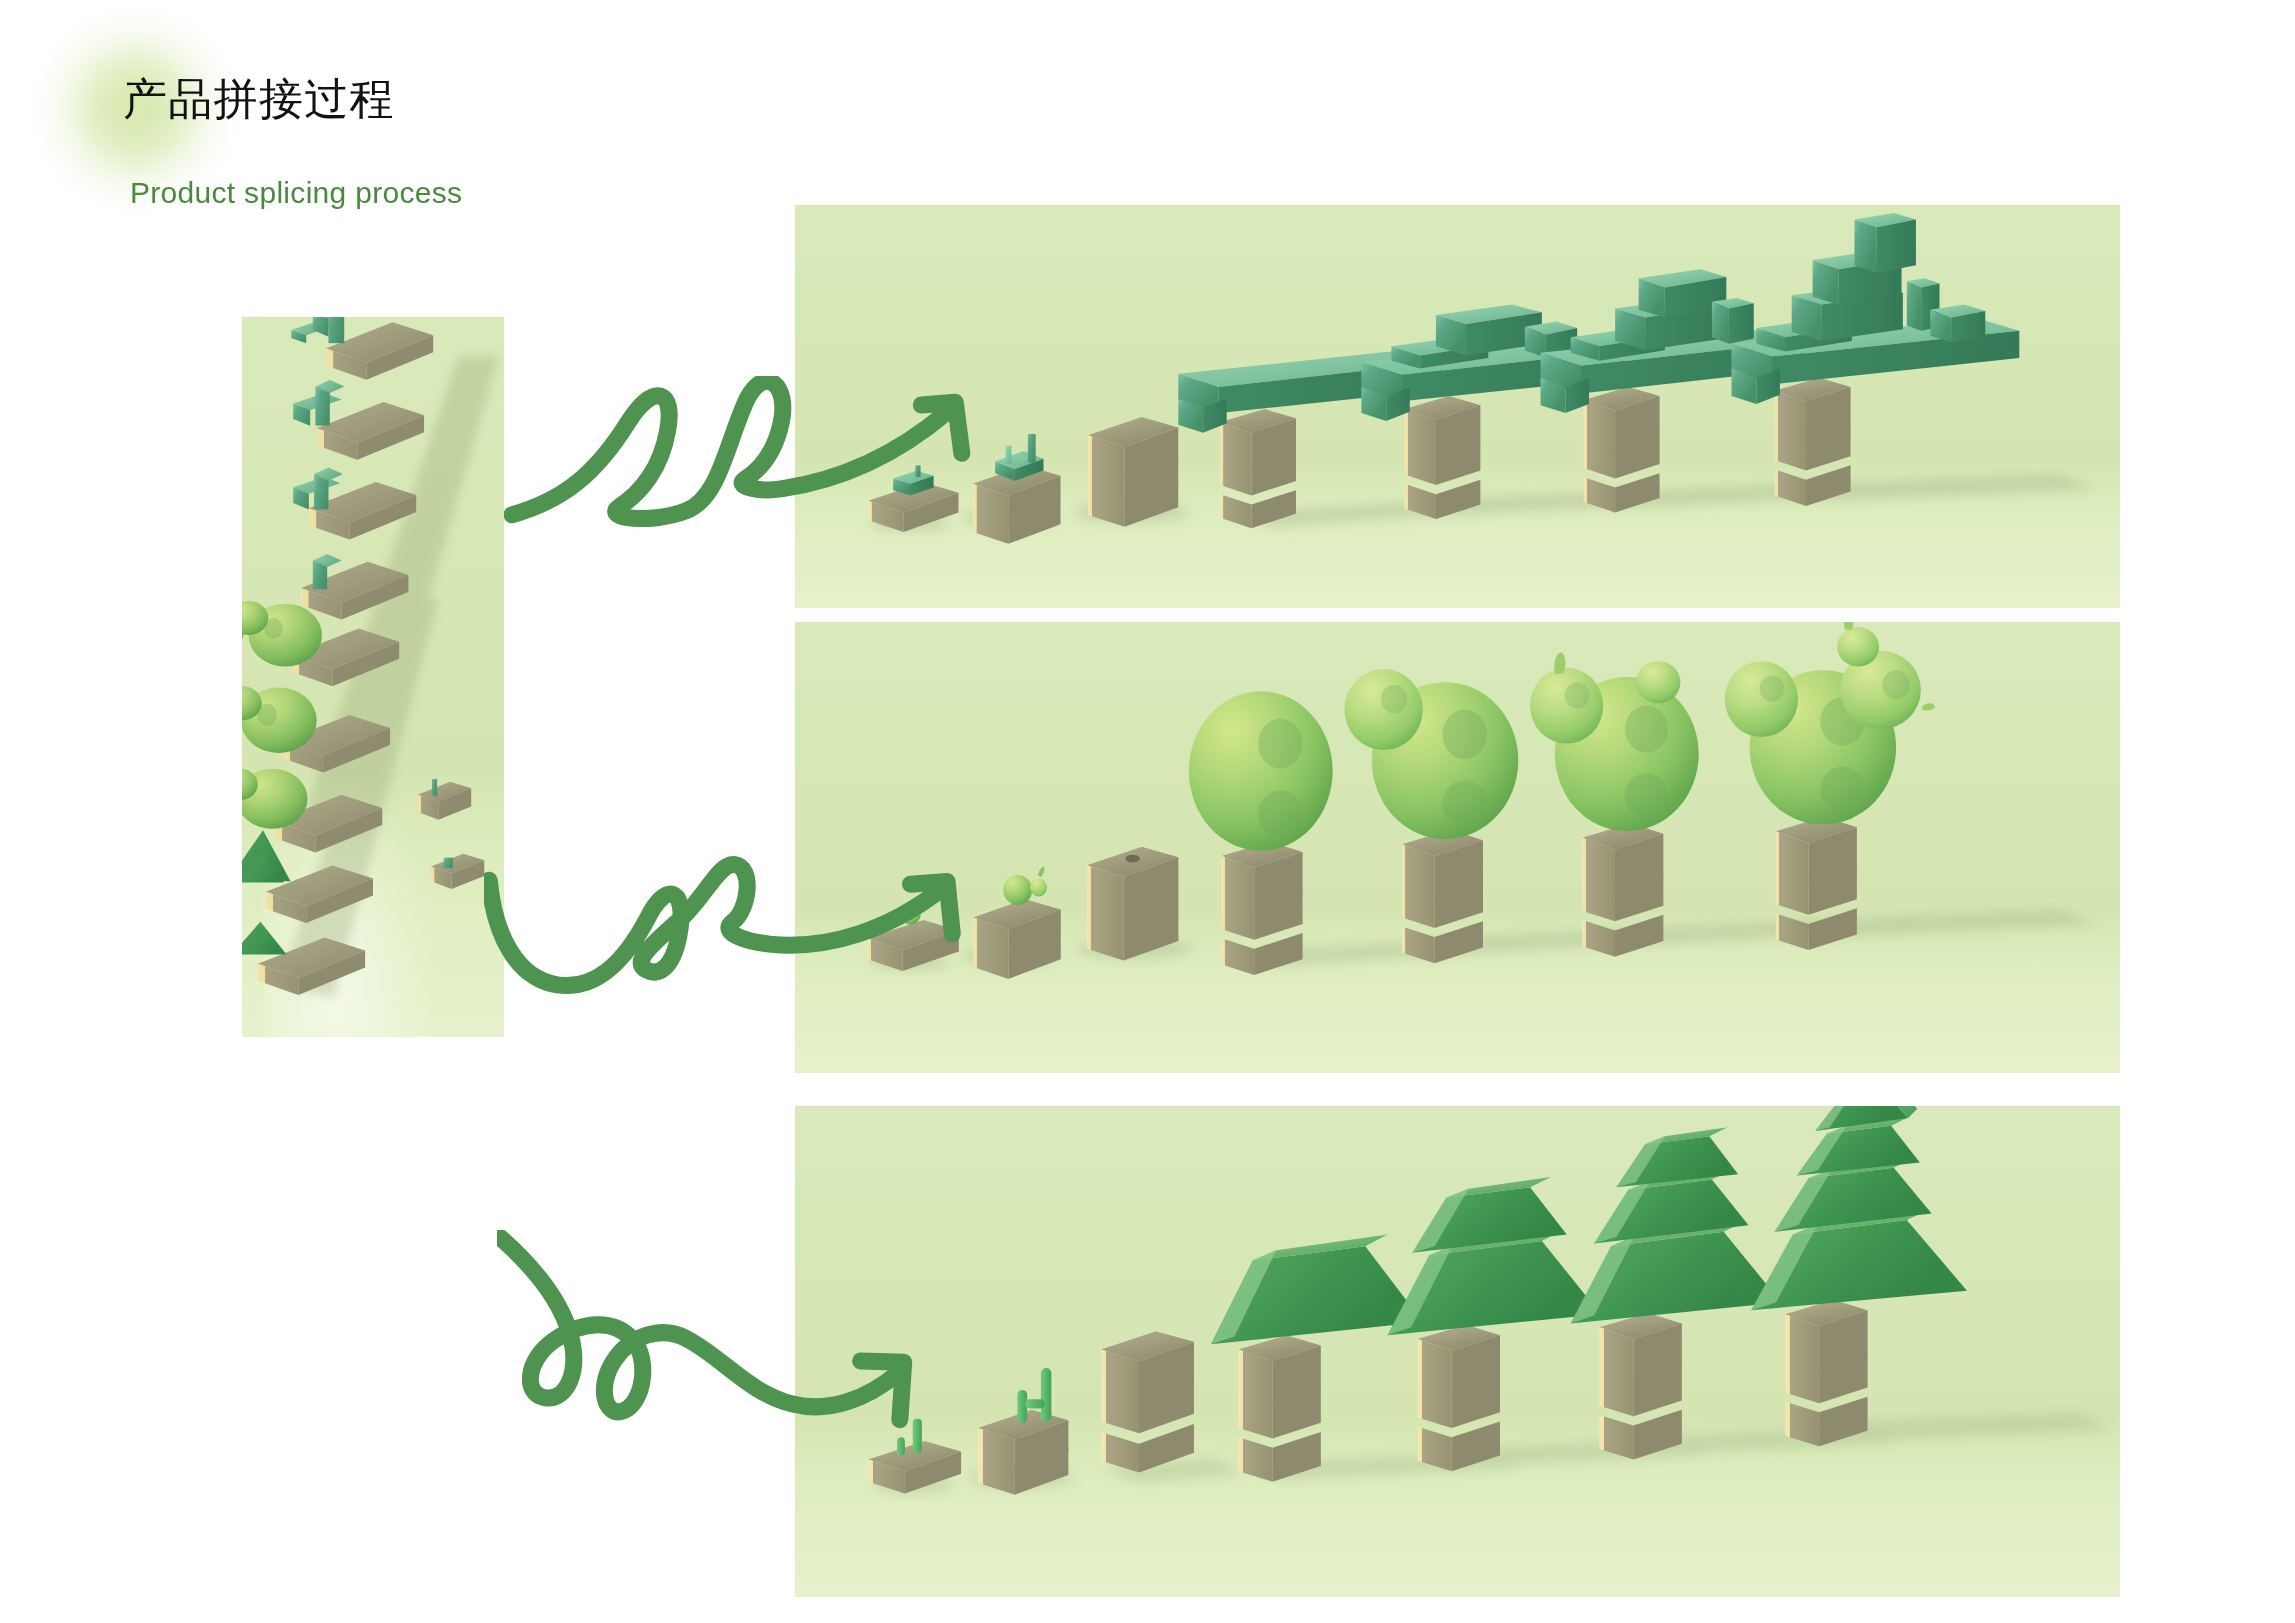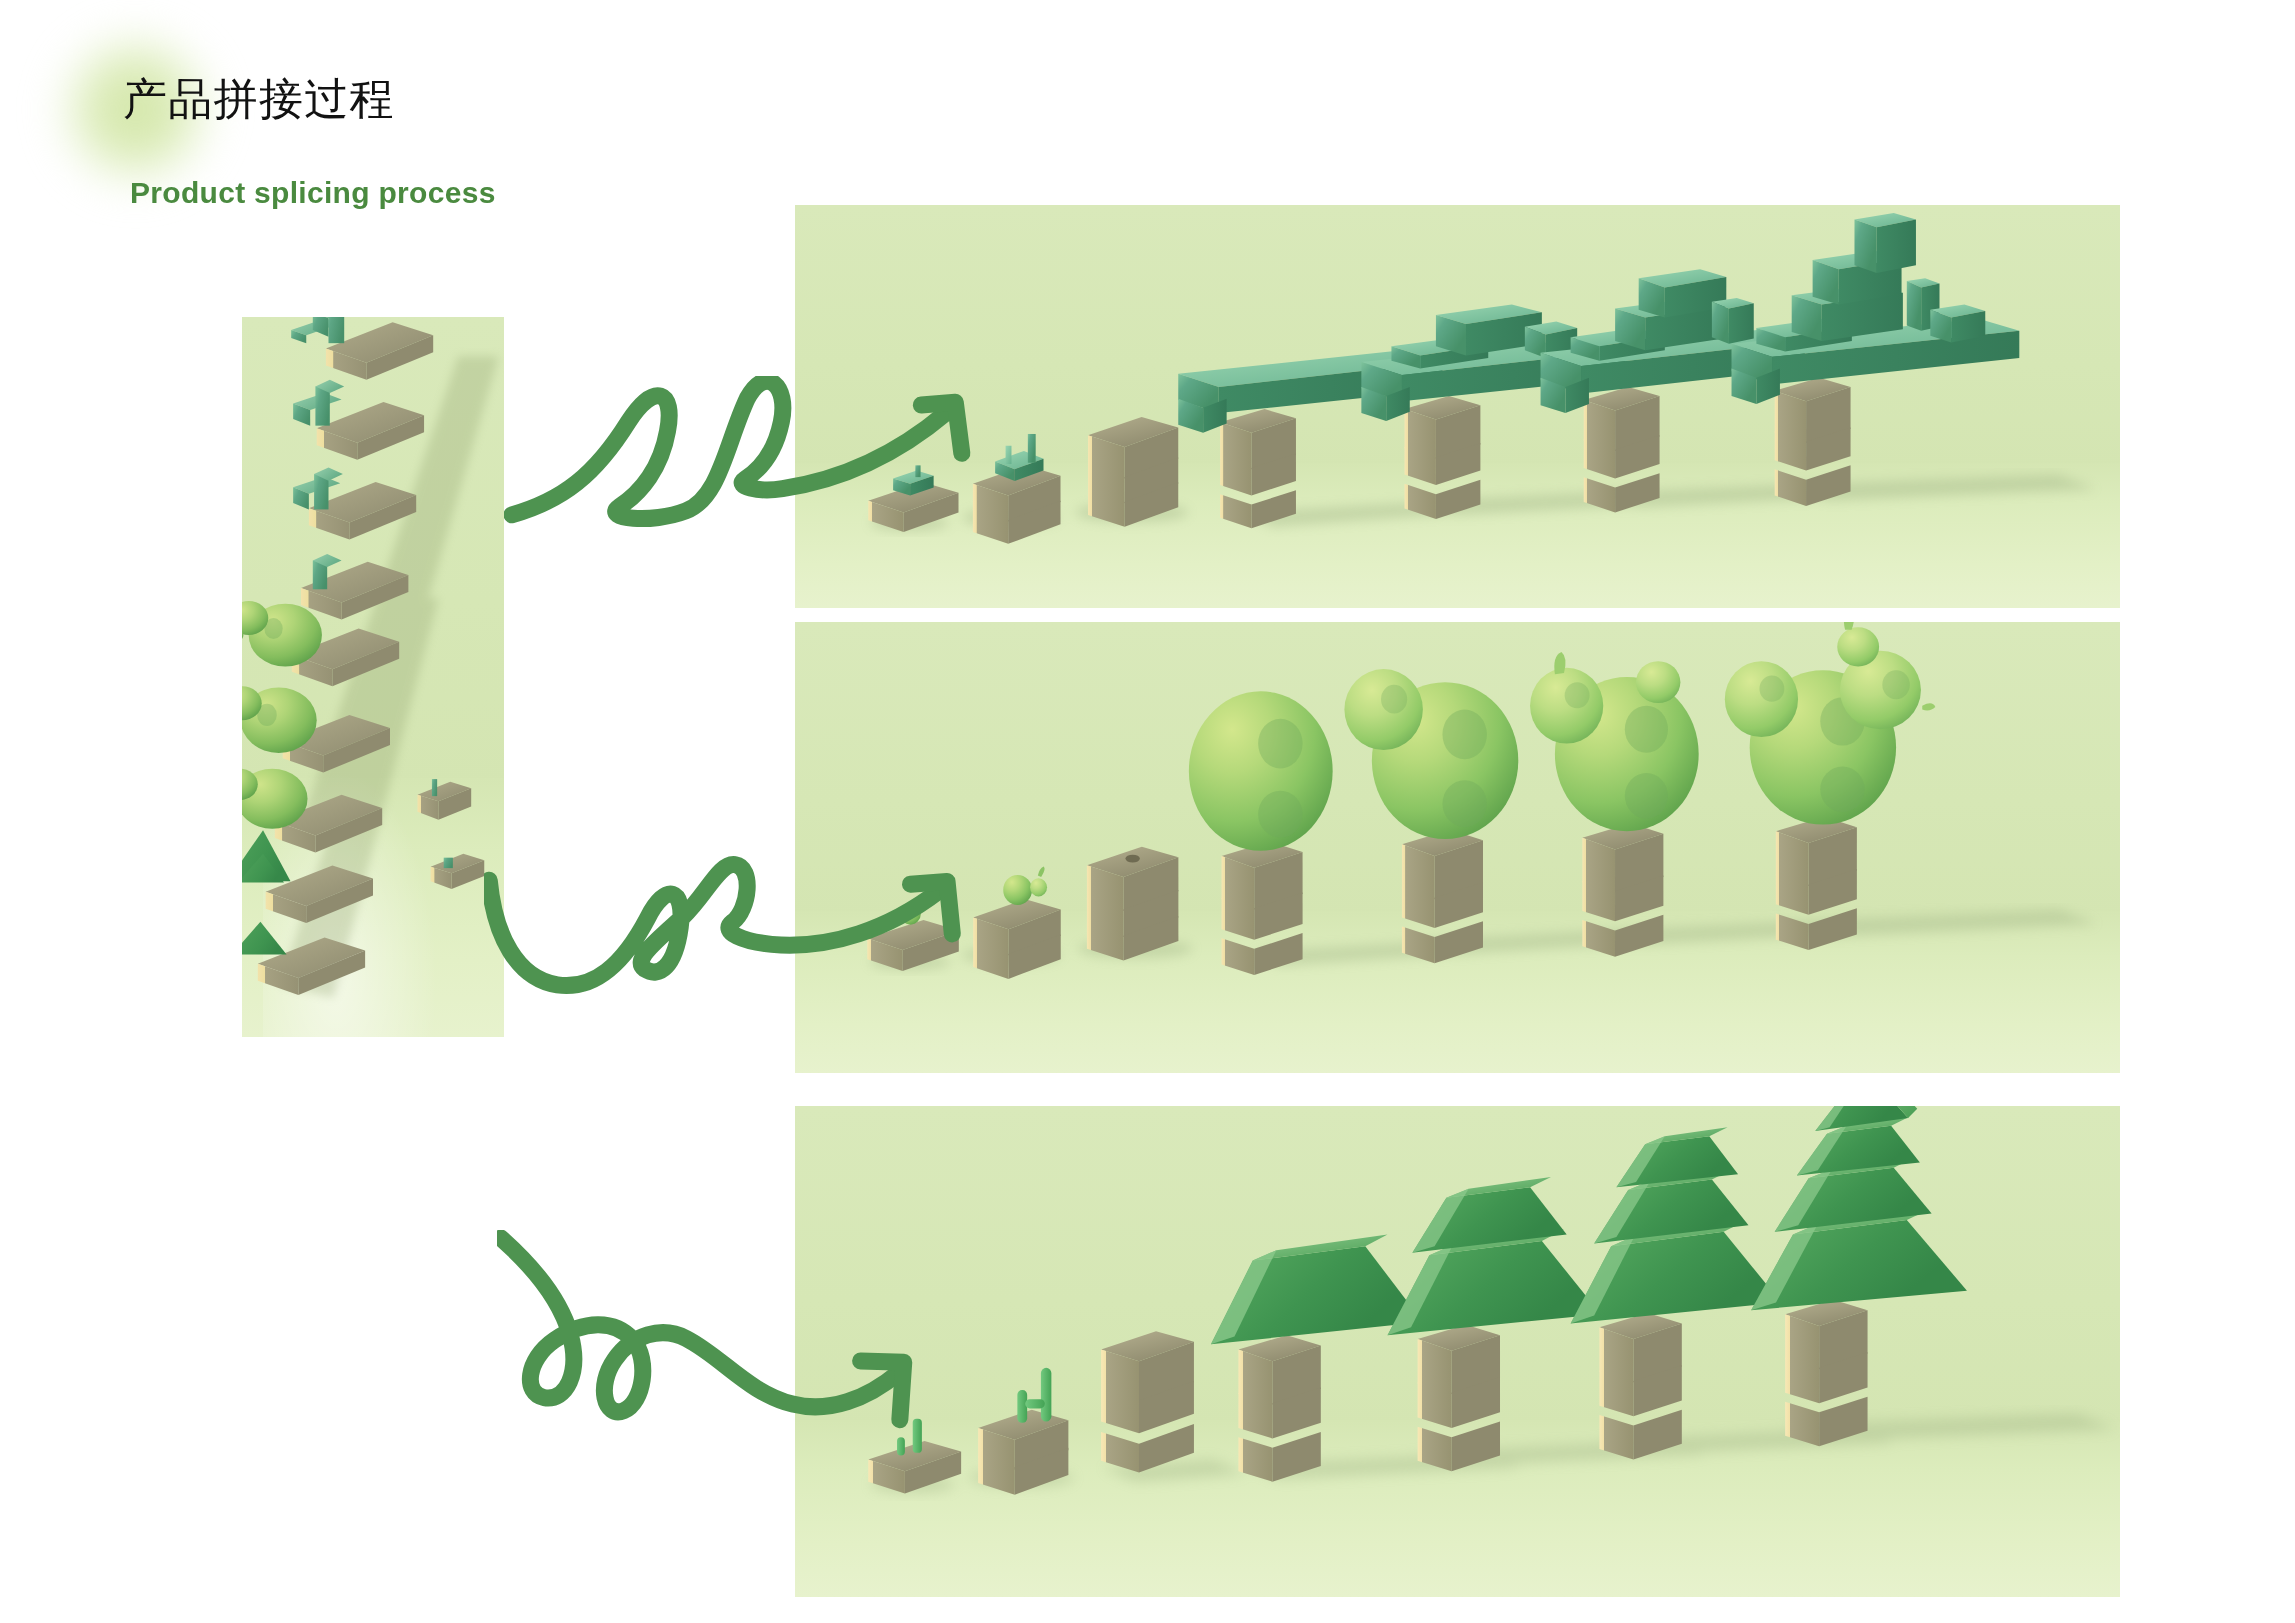--- a/index.html
+++ b/index.html
@@ -19,21 +19,21 @@
     filter:blur(17px);
   }
   .title{
     position:absolute;left:123px;top:77px;
     font-size:44px;line-height:1;color:#121212;letter-spacing:1.3px;
     white-space:nowrap;font-weight:400;
   }
   .subtitle{
     position:absolute;left:130px;top:178px;
     font-size:30px;line-height:1;color:#4a8a3f;letter-spacing:0.3px;
-    white-space:nowrap;font-weight:700;
+    white-space:nowrap;font-weight:400;
   }
 
   
   .panel{position:absolute;background:#d8e8b8;overflow:hidden;}
   
   .floor{
     position:absolute;left:0;right:0;bottom:0;height:36%;
     background:linear-gradient(180deg,#d5e6b3 0%,#dcecbc 28%,#e3f0c6 70%,#e7f2cd 100%);
   }
   .wall{

